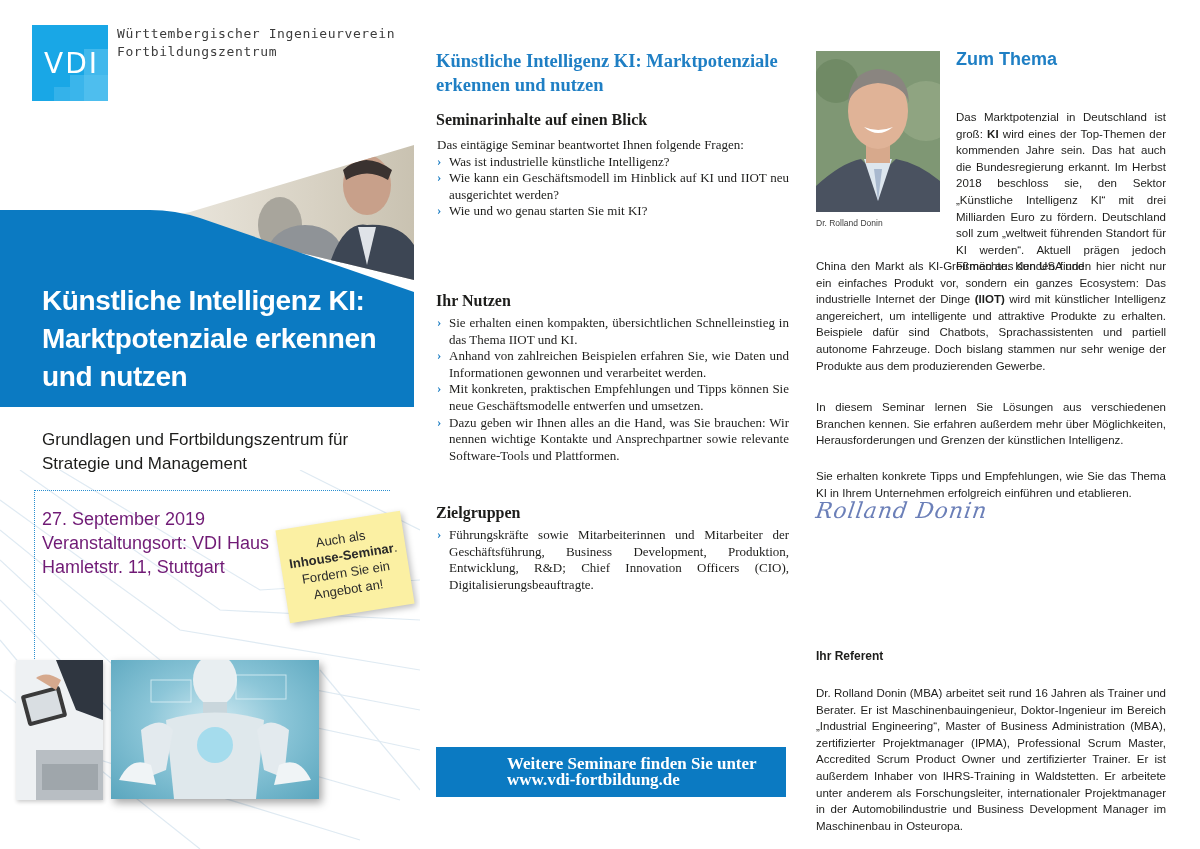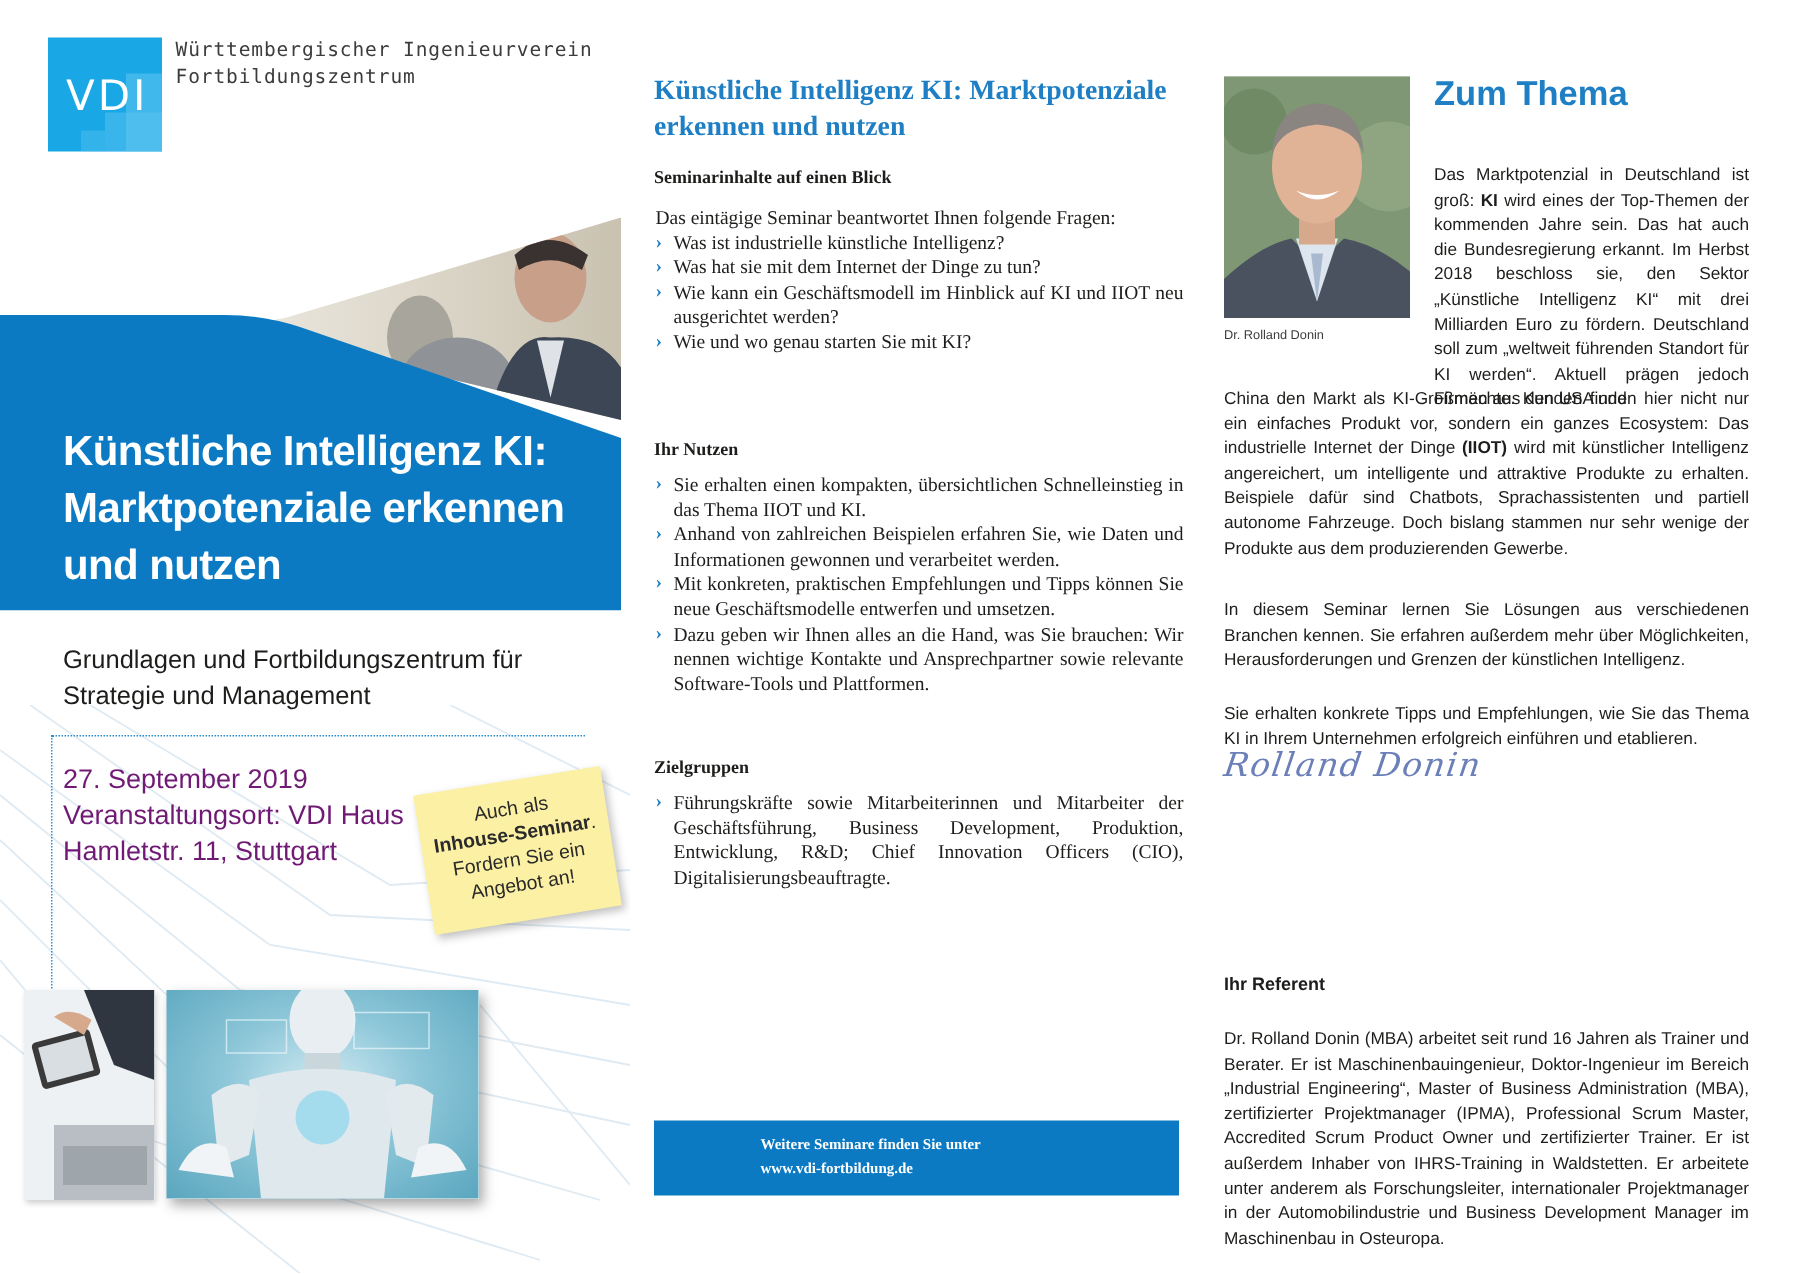--- a/index.html
+++ b/index.html
@@ -25,32 +25,32 @@
 
   .sticky { position: absolute; left: 282px; top: 520px; width: 126px; height: 94px; background: #fbf0a3; transform: rotate(-9deg); box-shadow: 2px 3px 6px rgba(0,0,0,0.25); text-align: center; padding-top: 10px; font-size: 13px; line-height: 17px; color: #2a2a2a; }
   .sticky b { font-weight: bold; }
 
   .photo-tablet { position: absolute; left: 16px; top: 660px; width: 87px; height: 140px; background: linear-gradient(160deg, #e8eef2 0%, #c9d2d8 40%, #9aa4aa 60%, #dfe4e7 100%); box-shadow: 1px 2px 4px rgba(0,0,0,0.2); overflow: hidden; }
   .photo-robot { position: absolute; left: 111px; top: 660px; width: 208px; height: 139px; background: radial-gradient(ellipse at 50% 45%, #cfe9f1 0%, #8cc6d8 45%, #5aa6be 100%); box-shadow: 3px 4px 8px rgba(0,0,0,0.35); overflow: hidden; }
 
   
   .mid-panel { position: absolute; left: 436px; top: 0; width: 352px; height: 849px; font-family: Liberation Serif, serif; }
   .mid-title { position: absolute; left: 0; top: 49px; width: 352px; font-size: 18.5px; line-height: 24px; color: #1f7fc4; }
-  .section-head { position: absolute; left: 0; font-size: 12px; font-weight: bold; color: #1d1d1b; }
+  .section-head { position: absolute; left: 0; font-size: 16px; font-weight: bold; color: #1d1d1b; }
   .body-text { position: absolute; left: 1px; width: 352px; font-size: 13px; line-height: 16.6px; color: #1d1d1b; }
   .bullets { list-style: none; }
   .bullets li { position: relative; padding-left: 12px; text-align: justify; }
   .bullets li::before { content: "\203A"; position: absolute; left: 0; top: -1px; color: #1f7fc4; font-weight: bold; font-size: 13px; }
-  .cta-box { position: absolute; left: 0; top: 747px; width: 350px; height: 50px; background: #0b7ac2; color: #fff; font-size: 10px; font-weight: bold; line-height: 16px; padding: 9px 0 0 71px; }
+  .cta-box { position: absolute; left: 0; top: 747px; width: 350px; height: 50px; background: #0b7ac2; color: #fff; font-size: 17px; font-weight: bold; line-height: 16px; padding: 9px 0 0 71px; }
 
   
   .right-panel { position: absolute; left: 816px; top: 0; width: 350px; height: 849px; }
   .portrait { position: absolute; left: 0; top: 51px; width: 124px; height: 161px; overflow: hidden; background: linear-gradient(180deg, #6f8a6a 0%, #8ea37e 35%, #7d8f74 60%, #4f5860 100%); }
   .portrait-caption { position: absolute; left: 0; top: 218px; font-size: 8.5px; color: #3c3c3c; text-align: center; }
-  .zum-title { position: absolute; left: 140px; top: 49px; font-size: 23px; color: #1f7fc4; }
+  .zum-title { position: absolute; left: 140px; top: 49px; font-size: 18px; color: #1f7fc4; }
   .r-text { position: absolute; font-size: 11.5px; line-height: 16.6px; color: #1d1d1b; text-align: justify; margin-top: 20px; }
   .r-text b { font-weight: bold; }
   .signature { position: absolute; left: 0; top: 498px; font-family: "DejaVu Serif", serif; font-style: italic; font-size: 22px; color: #6b7fb8; letter-spacing: 1px; transform: skewX(-8deg); }
   .ref-head { position: absolute; left: 0; top: 649px; font-size: 12px; font-weight: bold; }
 </style>
 </head>
 <body>
 
 <div class="left-panel">
 
@@ -162,21 +162,20 @@
 </div>
 
 <div class="mid-panel">
   <h2 class="mid-title">Künstliche Intelligenz KI: Marktpotenziale erkennen und nutzen</h2>
 
   <h3 class="section-head" style="top:111px;">Seminarinhalte auf einen Blick</h3>
   <div class="body-text" style="top:137px;">
     <div>Das eintägige Seminar beantwortet Ihnen folgende Fragen:</div>
     <ul class="bullets">
       <li>Was ist industrielle künstliche Intelligenz?</li>
-      <li>Was hat sie mit dem Internet der Dinge zu tun?</li>
       <li>Wie kann ein Geschäftsmodell im Hinblick auf KI und IIOT neu ausgerichtet werden?</li>
       <li>Wie und wo genau starten Sie mit KI?</li>
     </ul>
   </div>
 
   <h3 class="section-head" style="top:292px;">Ihr Nutzen</h3>
   <div class="body-text" style="top:315px;">
     <ul class="bullets">
       <li>Sie erhalten einen kompakten, übersichtlichen Schnelleinstieg in das Thema IIOT und KI.</li>
       <li>Anhand von zahlreichen Beispielen erfahren Sie, wie Daten und Informationen gewonnen und verarbeitet werden.</li>

